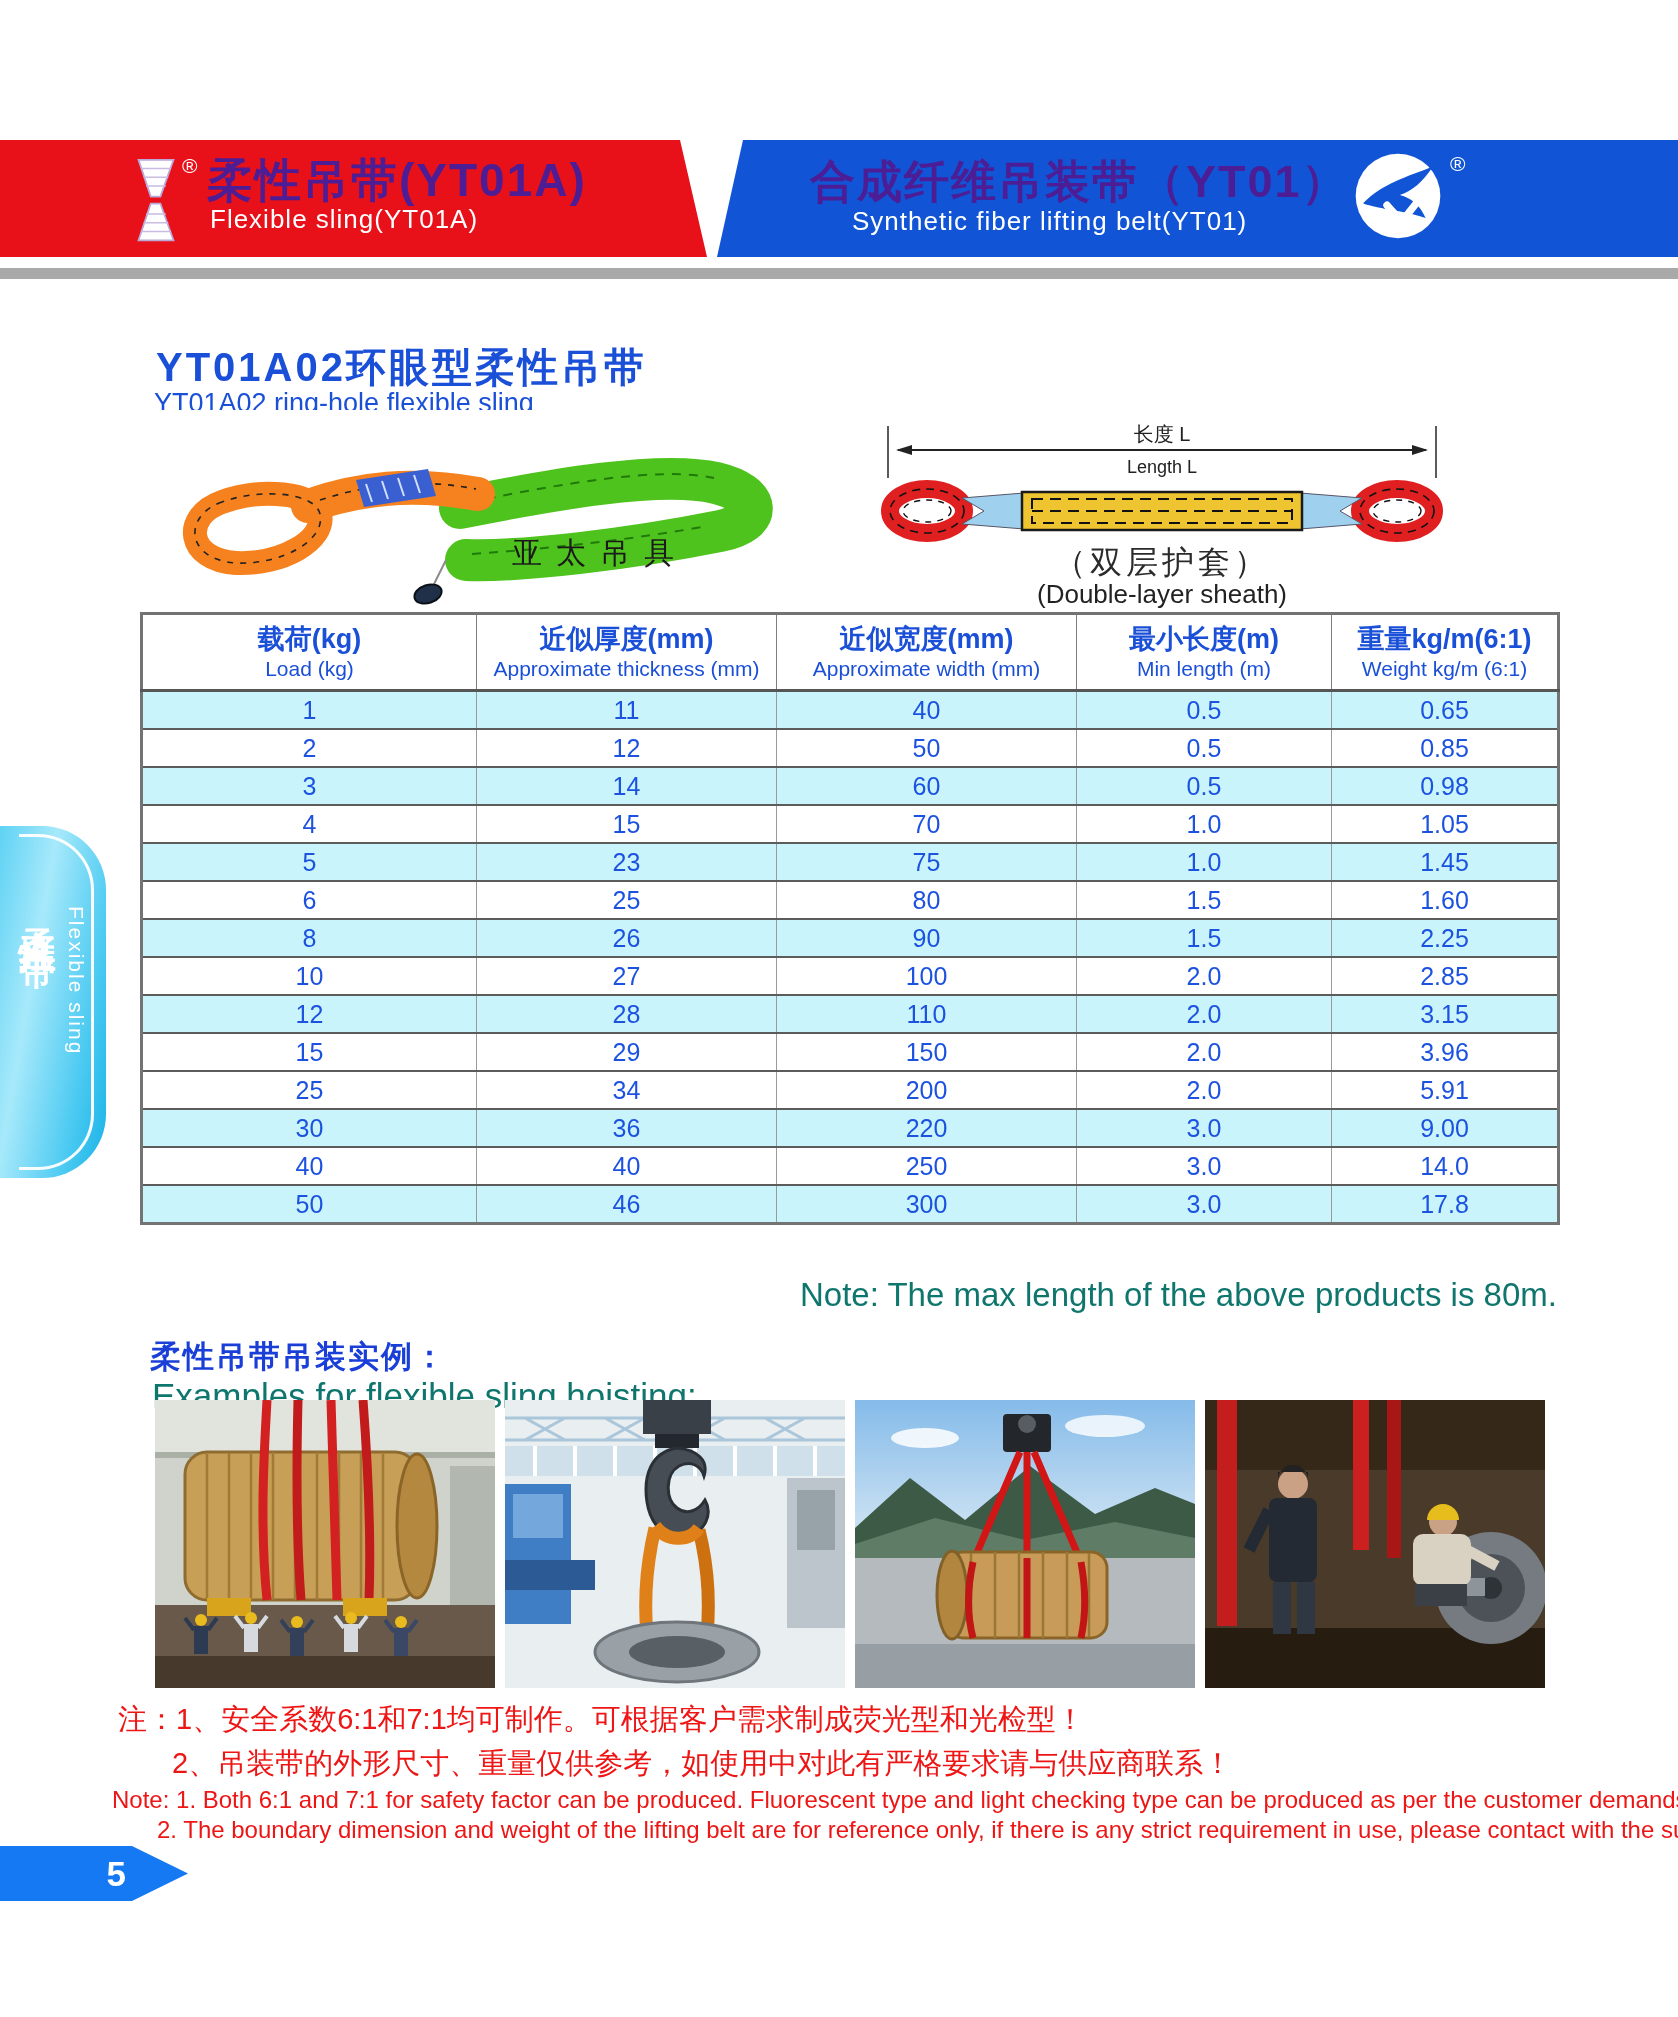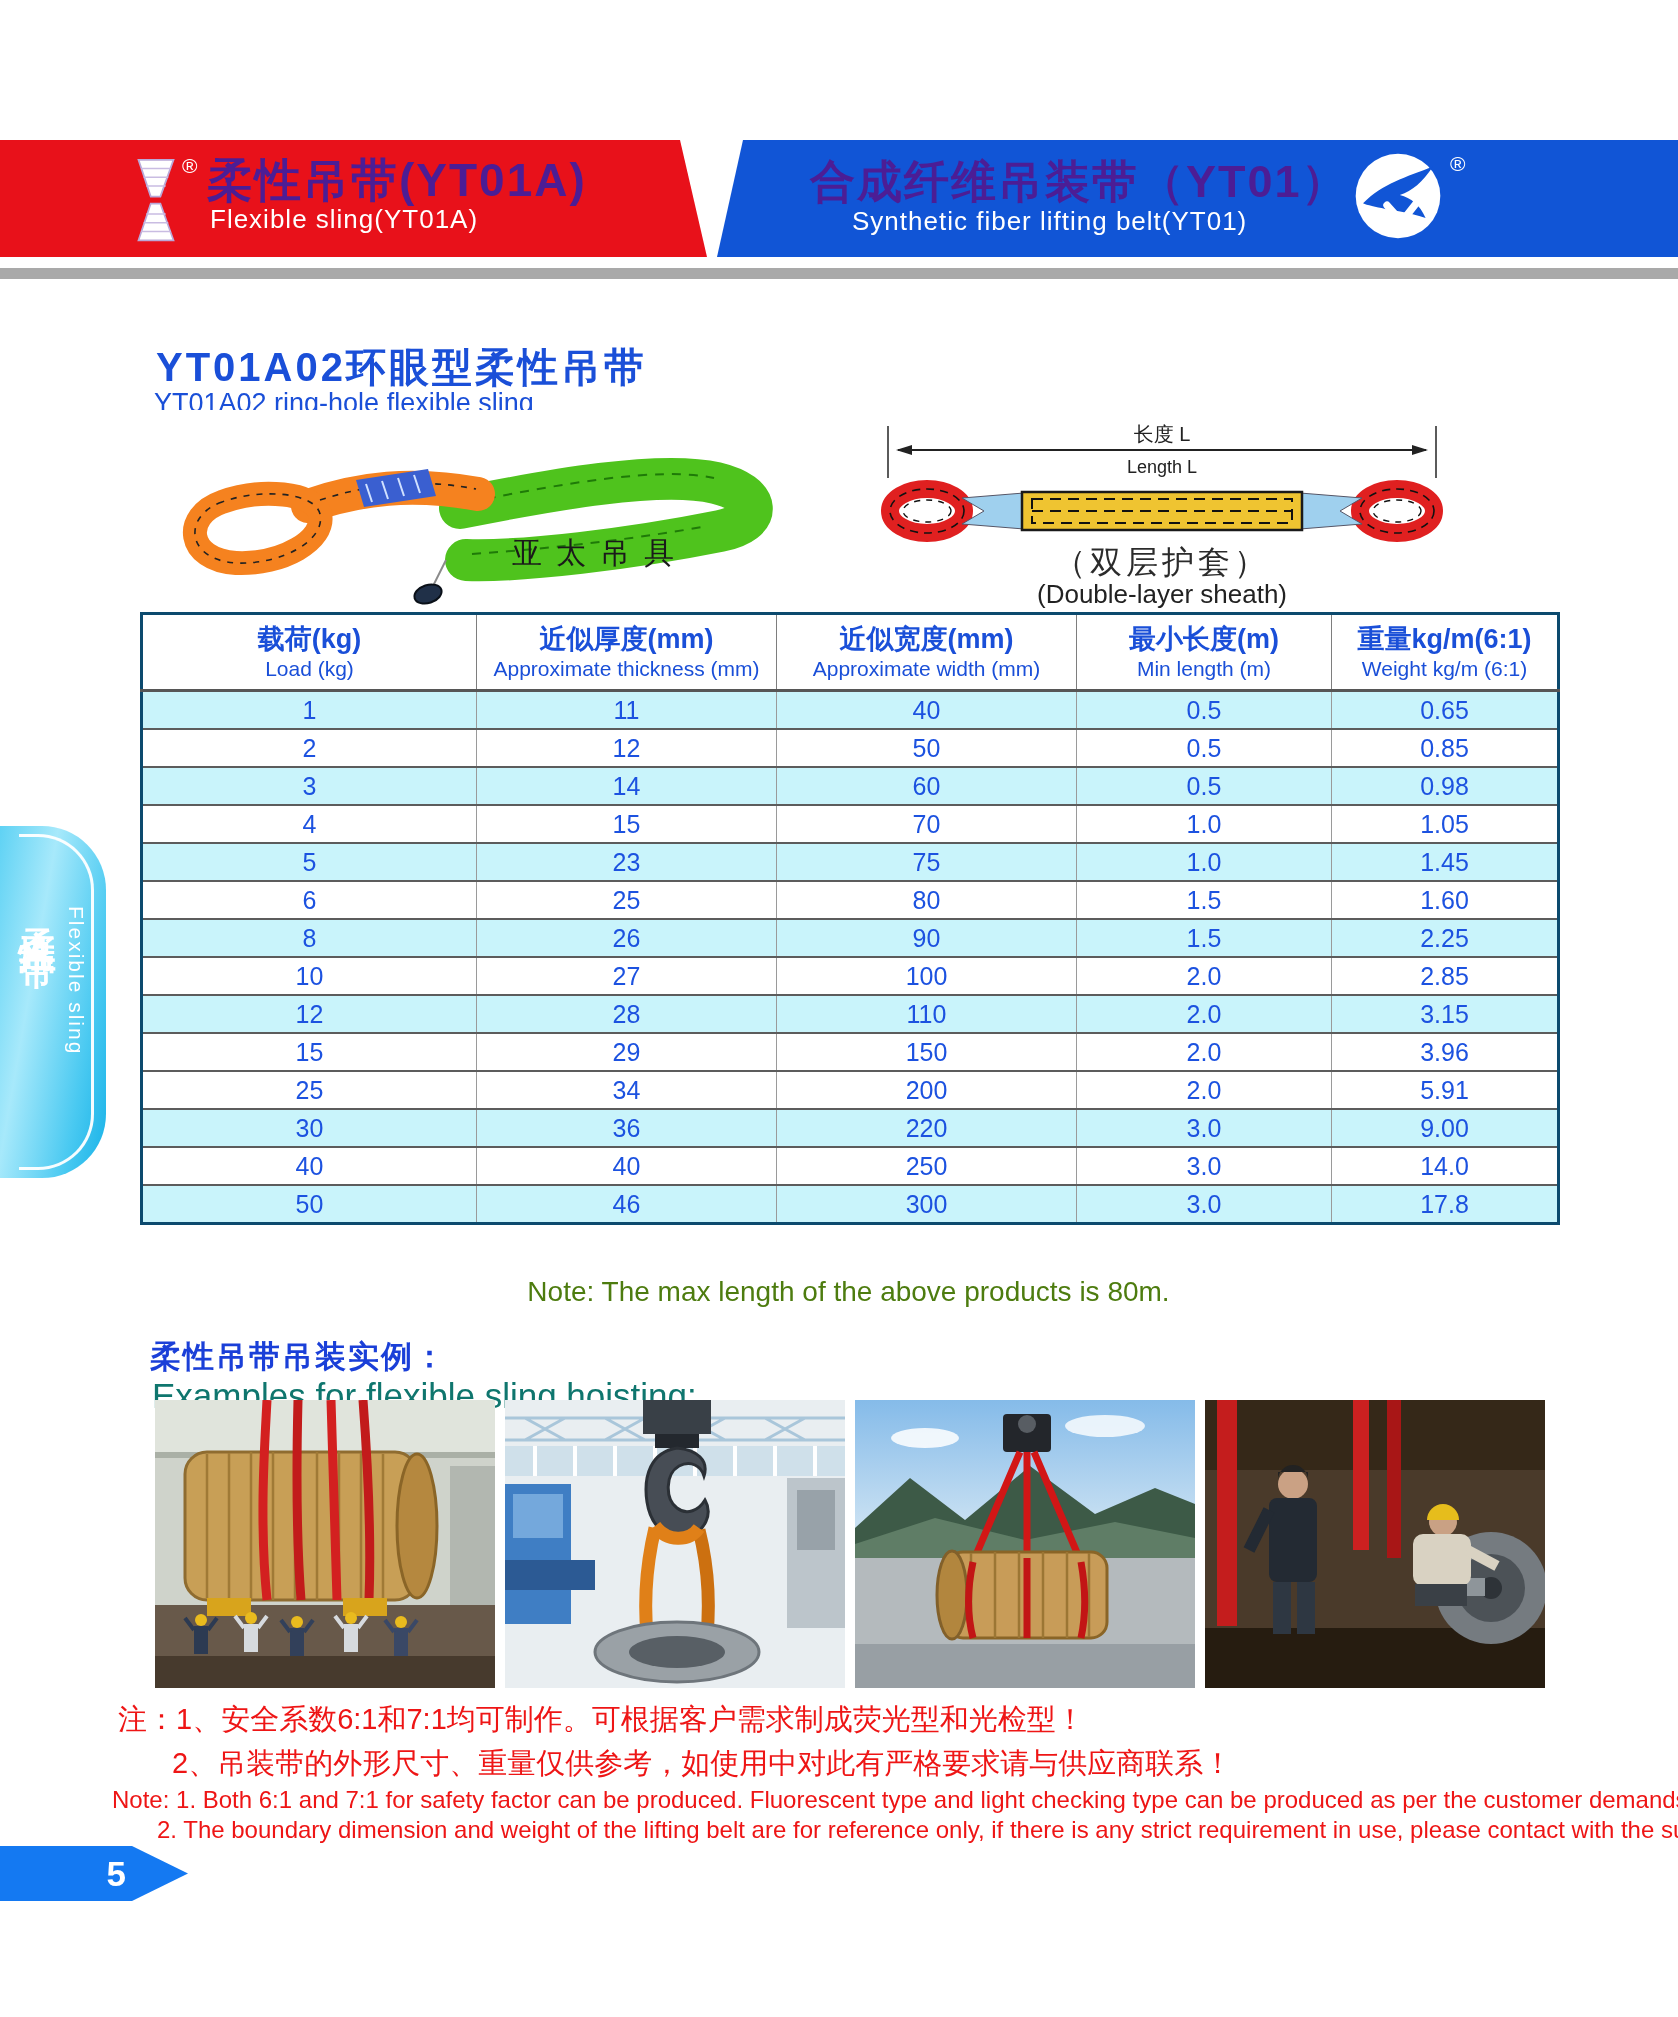--- a/index.html
+++ b/index.html
@@ -17,33 +17,33 @@
   .regmark{color:#fff;font-size:21px;}
 
   .gray-bar{left:0;top:268px;width:1678px;height:11px;background:#a9a9a9;}
 
   .sec-zh{color:#1a4fd8;font-weight:700;font-size:40px;letter-spacing:3px;white-space:nowrap;}
   .sec-en{color:#1a4fd8;font-size:27px;white-space:nowrap;}
 
   
   .spec-wrap{left:140px;top:612px;width:1417px;}
   table.spec{border-collapse:collapse;width:1417px;table-layout:fixed;
-             border:3px solid #0c4a6e;background:#fff;}
+             border:3px solid #737373;background:#fff;}
   table.spec th{border:1px solid #7e7e7e;border-bottom:3px solid #565656;height:74px;
                 padding:0;vertical-align:middle;background:#fff;}
   table.spec td{border-left:1px solid #9a9a9a;border-right:1px solid #9a9a9a;
                 border-top:2px solid #5c5c5c;height:36px;padding:0;text-align:center;
                 font-size:25px;color:#1c52e0;}
   table.spec tr.alt td{background:#c9f4fb;}
   .th-zh{color:#1a4fd8;font-size:27px;font-weight:700;text-align:center;line-height:1.25;}
   .th-en{color:#1a4fd8;font-size:21px;font-weight:400;text-align:center;line-height:1.2;}
 
   .note-blue{left:140px;top:1274px;width:1417px;text-align:right;color:#1513d8;}
   .note-blue .zh{font-size:31px;font-weight:700;color:#1513d8;letter-spacing:1px;}
-  .note-blue .en{font-size:28px;color:#4d7c0f;margin-top:2px;text-align:center;}
+  .note-blue .en{font-size:33px;color:#0f766e;margin-top:2px;}
 
   .ex-zh{color:#1a3fd8;font-weight:700;font-size:31px;letter-spacing:2px;white-space:nowrap;}
   .ex-en{color:#0f766e;font-size:35px;white-space:nowrap;}
 
   .fn{color:#ee1515;white-space:nowrap;}
   .fn-zh{font-size:29px;}
   .fn-en{font-size:24px;}
 
   
   .side-tab{left:0;top:826px;width:106px;height:352px;border-radius:0 64px 64px 0;

